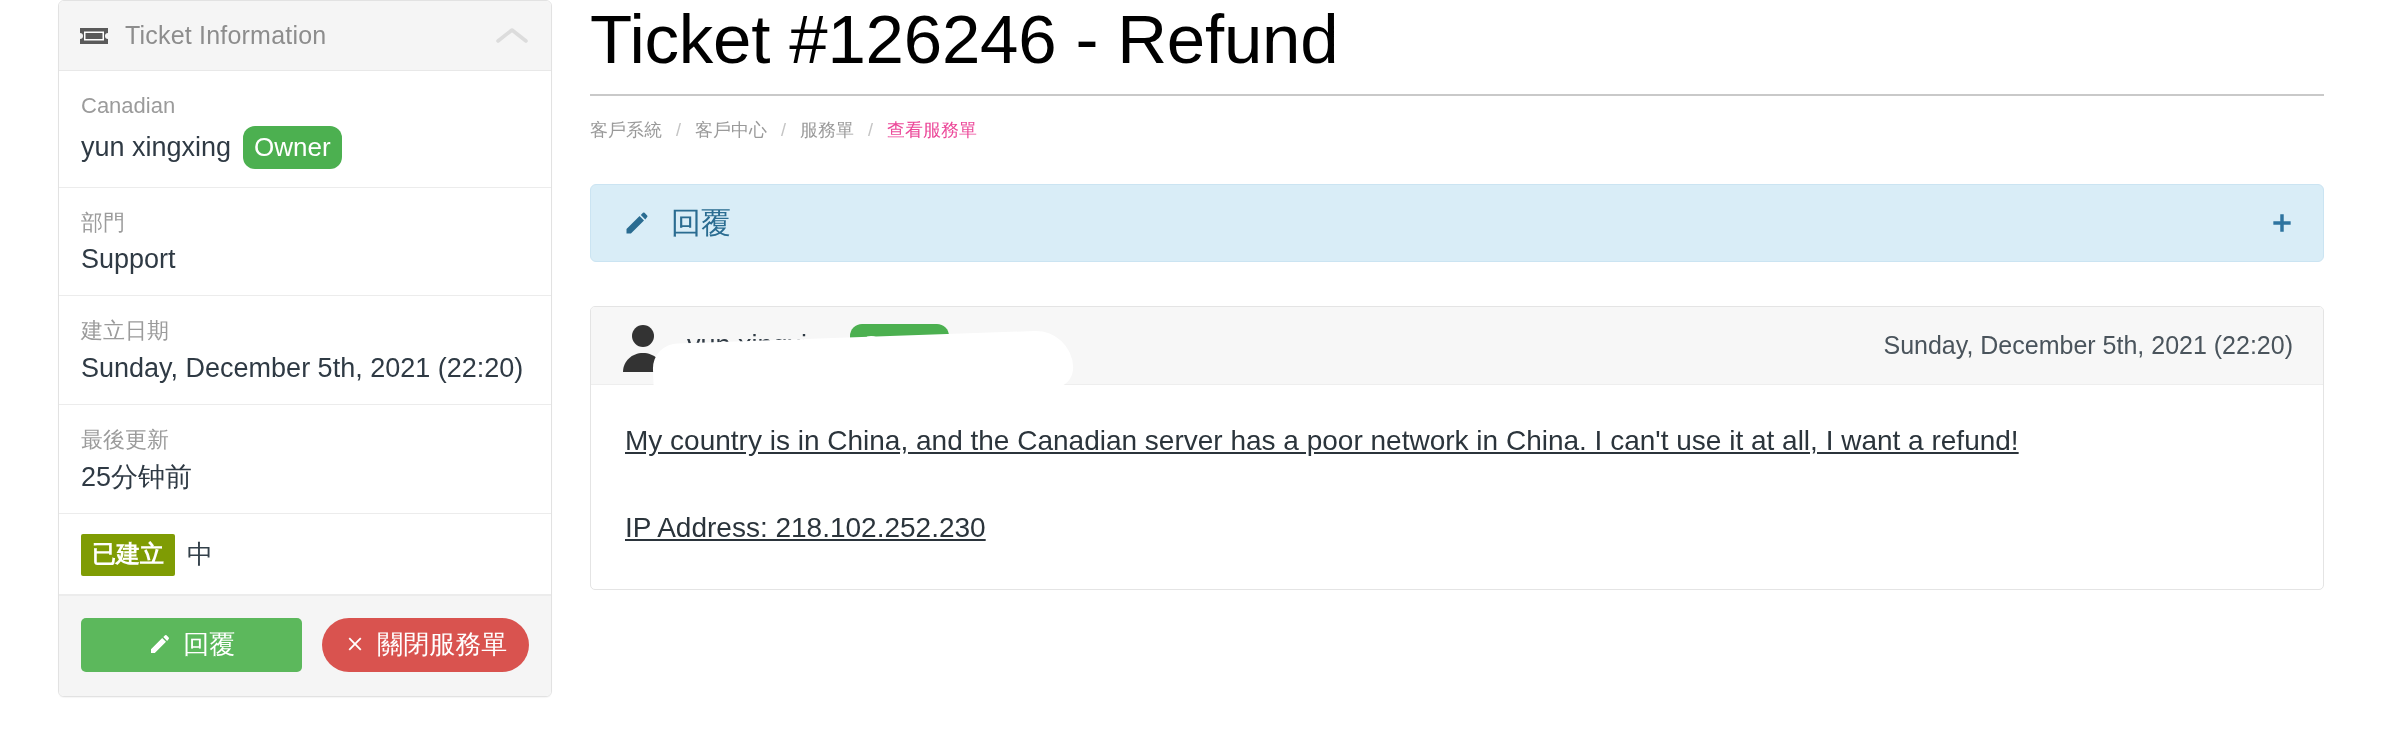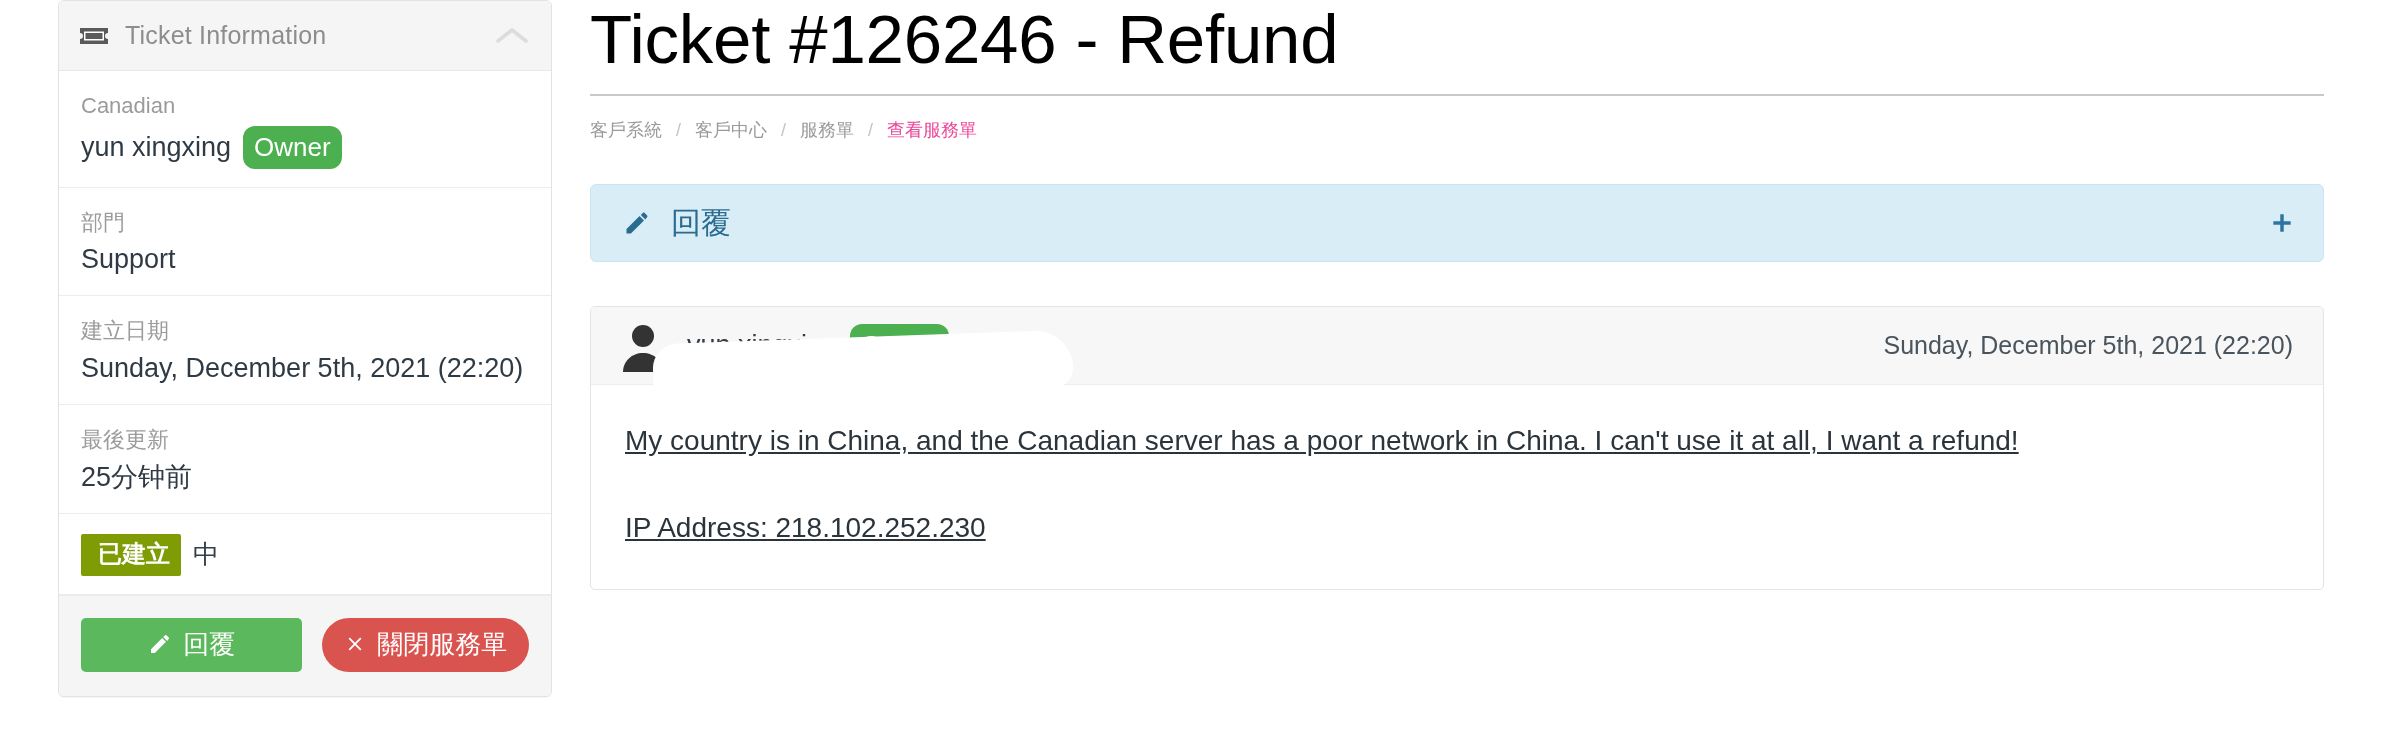--- a/index.html
+++ b/index.html
@@ -98,21 +98,21 @@
     padding: 8px 11px 9px 11px;
     border-radius: 12px;
     font-weight: 400;
     display: inline-block;
   }
   .badge-status {
     background: #7f9c04;
     color: #ffffff;
     font-size: 24px;
     line-height: 1;
-    padding: 8px 11px 10px 17px;
+    padding: 8px 11px 10px 11px;
     border-radius: 2px;
     font-weight: 700;
     display: inline-block;
   }
   .priority-text {
     font-size: 26px;
     color: #33404a;
   }
   .panel-footer {
     background: #f5f5f5;

